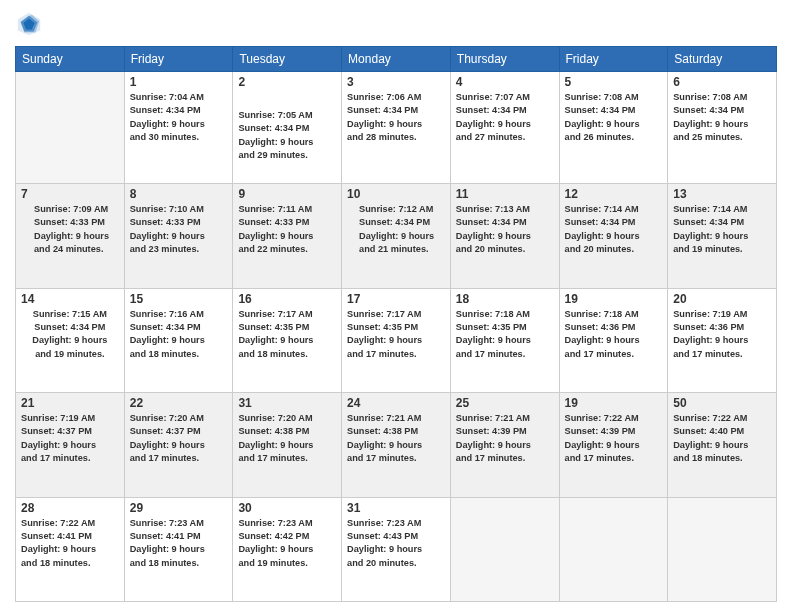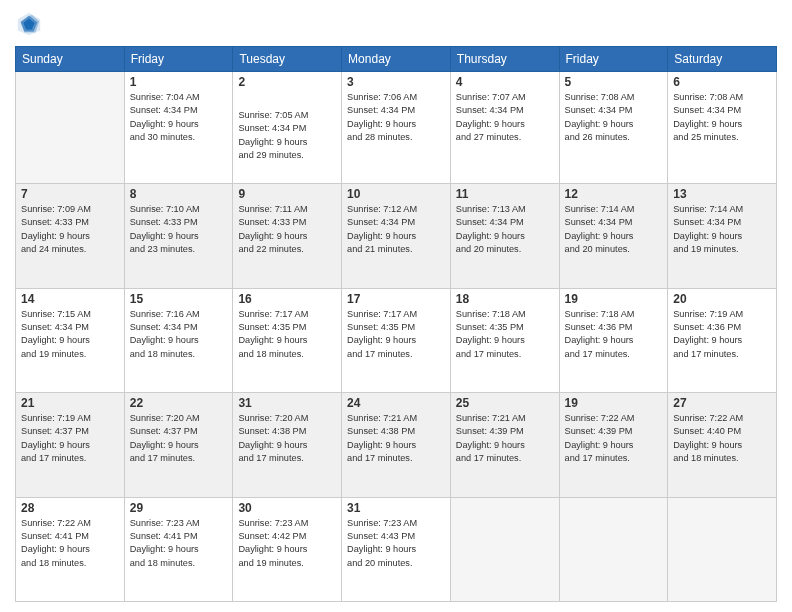--- a/index.html
+++ b/index.html
@@ -91,20 +91,21 @@
     .day-number {
       font-size: 12px;
       font-weight: bold;
       display: block;
       margin-bottom: 2px;
     }
     .cell-text {
       font-size: 9.2px;
       line-height: 1.45;
       color: #333;
+      font-weight: bold;
     }
     .row-shaded td {
       background: #f0f0f0;
     }
   </style>
 </head>
 <body>
 
 <div class="page">
   <div class="header">
@@ -180,42 +181,42 @@
             <span class="day-number">6</span>
             <div class="cell-text" style="white-space: pre-line;">Sunrise: 7:08 AM
 Sunset: 4:34 PM
 Daylight: 9 hours
 and 25 minutes.</div>
           </td>
         </tr>
         <tr class="row-shaded">
           <td>
             <span class="day-number">7</span>
-            <div class="cell-text" style="white-space: pre-line;">Sunrise: 7:09 AM
+            <div class="cell-text" style="white-space: pre-line; margin-left: 13px;">Sunrise: 7:09 AM
 Sunset: 4:33 PM
 Daylight: 9 hours
 and 24 minutes.</div>
           </td>
           <td>
             <span class="day-number">8</span>
             <div class="cell-text" style="white-space: pre-line;">Sunrise: 7:10 AM
 Sunset: 4:33 PM
 Daylight: 9 hours
 and 23 minutes.</div>
           </td>
           <td>
             <span class="day-number">9</span>
             <div class="cell-text" style="white-space: pre-line;">Sunrise: 7:11 AM
 Sunset: 4:33 PM
 Daylight: 9 hours
 and 22 minutes.</div>
           </td>
           <td>
             <span class="day-number">10</span>
-            <div class="cell-text" style="white-space: pre-line;">Sunrise: 7:12 AM
+            <div class="cell-text" style="white-space: pre-line; margin-left: 12px;">Sunrise: 7:12 AM
 Sunset: 4:34 PM
 Daylight: 9 hours
 and 21 minutes.</div>
           </td>
           <td>
             <span class="day-number">11</span>
             <div class="cell-text" style="white-space: pre-line;">Sunrise: 7:13 AM
 Sunset: 4:34 PM
 Daylight: 9 hours
 and 20 minutes.</div>
@@ -231,21 +232,21 @@
             <span class="day-number">13</span>
             <div class="cell-text" style="white-space: pre-line;">Sunrise: 7:14 AM
 Sunset: 4:34 PM
 Daylight: 9 hours
 and 19 minutes.</div>
           </td>
         </tr>
         <tr>
           <td>
             <span class="day-number">14</span>
-            <div class="cell-text" style="white-space: pre-line;">Sunrise: 7:15 AM
+            <div class="cell-text" style="white-space: pre-line; text-align: center;">Sunrise: 7:15 AM
 Sunset: 4:34 PM
 Daylight: 9 hours
 and 19 minutes.</div>
           </td>
           <td>
             <span class="day-number">15</span>
             <div class="cell-text" style="white-space: pre-line;">Sunrise: 7:16 AM
 Sunset: 4:34 PM
 Daylight: 9 hours
 and 18 minutes.</div>
@@ -323,21 +324,21 @@
 and 17 minutes.</div>
           </td>
           <td>
             <span class="day-number">19</span>
             <div class="cell-text" style="white-space: pre-line;">Sunrise: 7:22 AM
 Sunset: 4:39 PM
 Daylight: 9 hours
 and 17 minutes.</div>
           </td>
           <td>
-            <span class="day-number">27</span>
+            <span class="day-number">50</span>
             <div class="cell-text" style="white-space: pre-line;">Sunrise: 7:22 AM
 Sunset: 4:40 PM
 Daylight: 9 hours
 and 18 minutes.</div>
           </td>
         </tr>
         <tr>
           <td>
             <span class="day-number">28</span>
             <div class="cell-text" style="white-space: pre-line;">Sunrise: 7:22 AM

